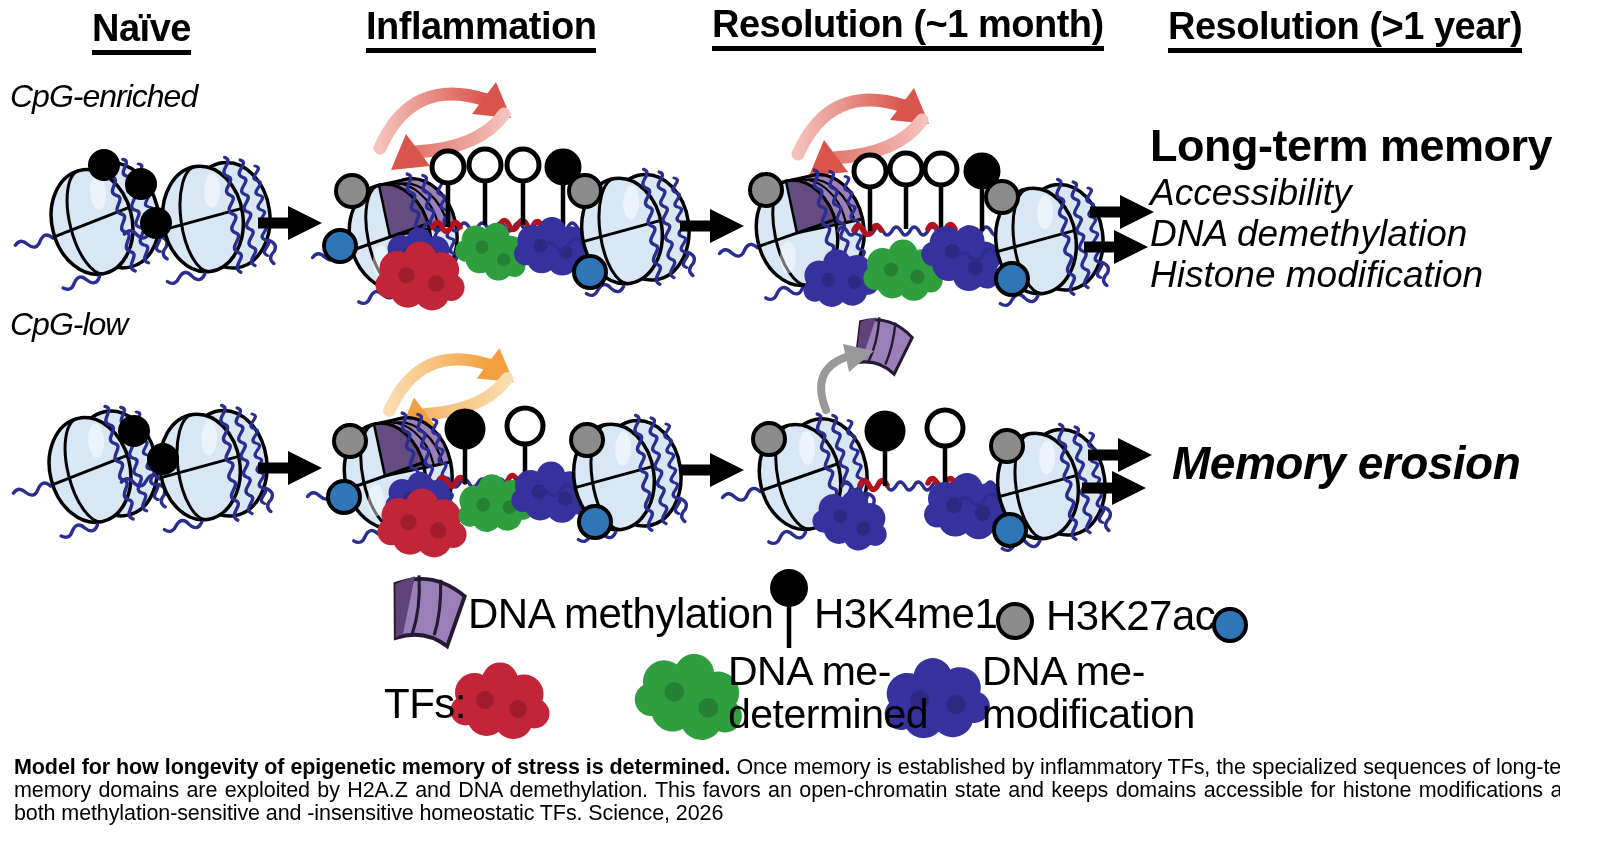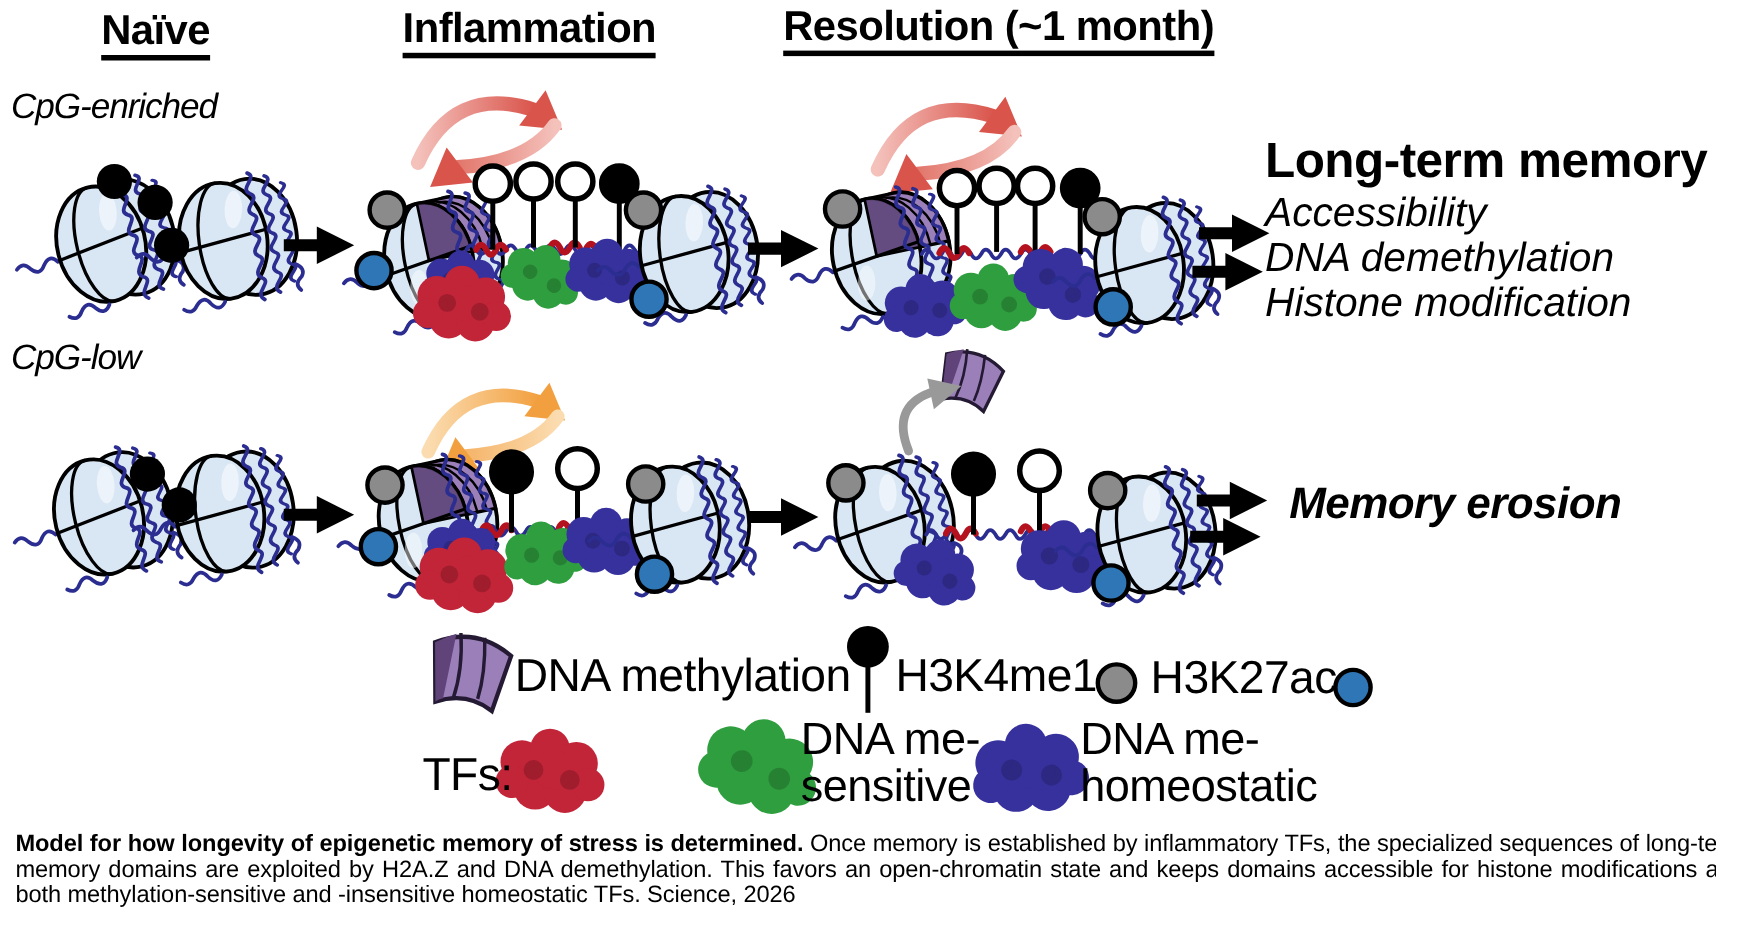--- a/index.html
+++ b/index.html
@@ -3,21 +3,21 @@
 <meta charset="utf-8">
 <style>
   html,body{margin:0;padding:0;background:#fff}
   .figure{position:relative;width:1560px;height:854px;background:var(--background,#fff);
           font-family:"Liberation Sans",sans-serif;color:#000;overflow:hidden}
   .abs{position:absolute;white-space:nowrap}
   .hdr{font-size:38px;font-weight:bold;border-bottom:5px solid #000;padding-bottom:1px;line-height:1.08;letter-spacing:-.5px}
   .rowlbl{font-size:32px;font-style:italic;letter-spacing:-1px}
   .lt-title{font-size:45px;font-weight:bold;letter-spacing:-.5px}
   .lt-line{font-size:37px;font-style:italic;line-height:41px}
-  .erosion{font-size:40px;font-weight:bold;font-style:italic;letter-spacing:-.5px}
+  .erosion{font-size:46px;font-weight:bold;font-style:italic;letter-spacing:-.5px}
   .leg{font-size:42px;letter-spacing:-.5px}
   .leg2{font-size:41px;line-height:43px;letter-spacing:-.5px}
   .leg2 span{display:block}
   .caption{font-size:21.5px;line-height:23px;text-align:justify;white-space:normal;letter-spacing:-.1px}
   .art{position:absolute;left:0;top:0}
   
   .disc{fill:var(--nucleosome-fill,#d9e7f5);stroke:#000;stroke-width:3.5}
   .ln{stroke:#000;stroke-width:3;fill:none}
   .dna{stroke:var(--dna,#2b2d90);stroke-width:3.4;fill:none;stroke-linecap:round}
   .dnared{stroke:var(--dna-open,#b5121f);stroke-width:5.5;fill:none;stroke-linecap:round}
@@ -260,44 +260,45 @@
       <circle class="mark m-blue" cx="1230" cy="625" r="16"></circle>
       <use href="#tf" class="tf-red" transform="translate(500,703) scale(1.5)"></use>
       <use href="#tf" class="tf-green" transform="translate(690,698) scale(1.65) rotate(10)"></use>
       <use href="#tf" class="tf-blue" transform="translate(936,701) scale(1.6) rotate(-8)"></use>
     </g>
   </svg>
 
   <div class="abs hdr" style="left:92px;top:8px">Naïve</div>
   <div class="abs hdr" style="left:366px;top:6px">Inflammation</div>
   <div class="abs hdr" style="left:712px;top:4px">Resolution (~1 month)</div>
+  <div class="abs hdr" style="left:1168px;top:6px">Resolution (&gt;1 year)</div>
 
   <div class="abs rowlbl" style="left:10px;top:78px">CpG-enriched</div>
   <div class="abs rowlbl" style="left:10px;top:306px">CpG-low</div>
 
   <div class="abs" style="left:1150px;top:120px">
     <div class="lt-title">Long-term memory</div>
     <div class="lt-line">Accessibility</div>
     <div class="lt-line">DNA demethylation</div>
     <div class="lt-line">Histone modification</div>
   </div>
 
   <div class="abs erosion" style="left:1172px;top:436px">Memory erosion</div>
 
   <div class="abs leg" style="left:468px;top:590px">DNA methylation</div>
   <div class="abs leg" style="left:814px;top:590px">H3K4me1</div>
   <div class="abs leg" style="left:1046px;top:592px">H3K27ac</div>
 
   <div class="abs leg" style="left:384px;top:680px">TFs:</div>
   <div class="abs leg2" style="left:728px;top:650px">
     <span>DNA me-</span>
-    <span>sensitive</span>
+    <span>determined</span>
   </div>
   <div class="abs leg2" style="left:982px;top:650px">
     <span>DNA me-</span>
-    <span>homeostatic</span>
+    <span>modification</span>
   </div>
 
   <div class="abs caption" style="left:14px;top:756px;width:1572px">
     <b>Model for how longevity of epigenetic memory of stress is determined.</b><span> Once memory is established by inflammatory TFs, the specialized sequences of long-term memory domains are exploited by H2A.Z and DNA demethylation. This favors an open-chromatin state and keeps domains accessible for histone modifications and both methylation-sensitive and -insensitive homeostatic TFs. Science, 2026</span>
   </div>
 
 </div>
 
 </body></html>

